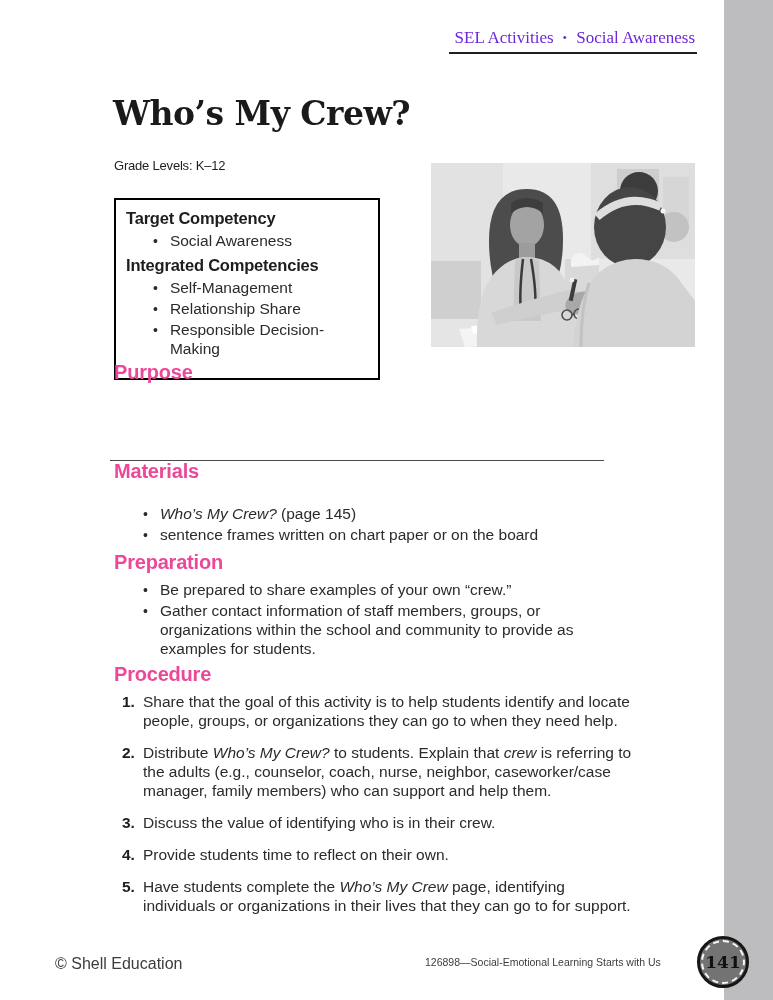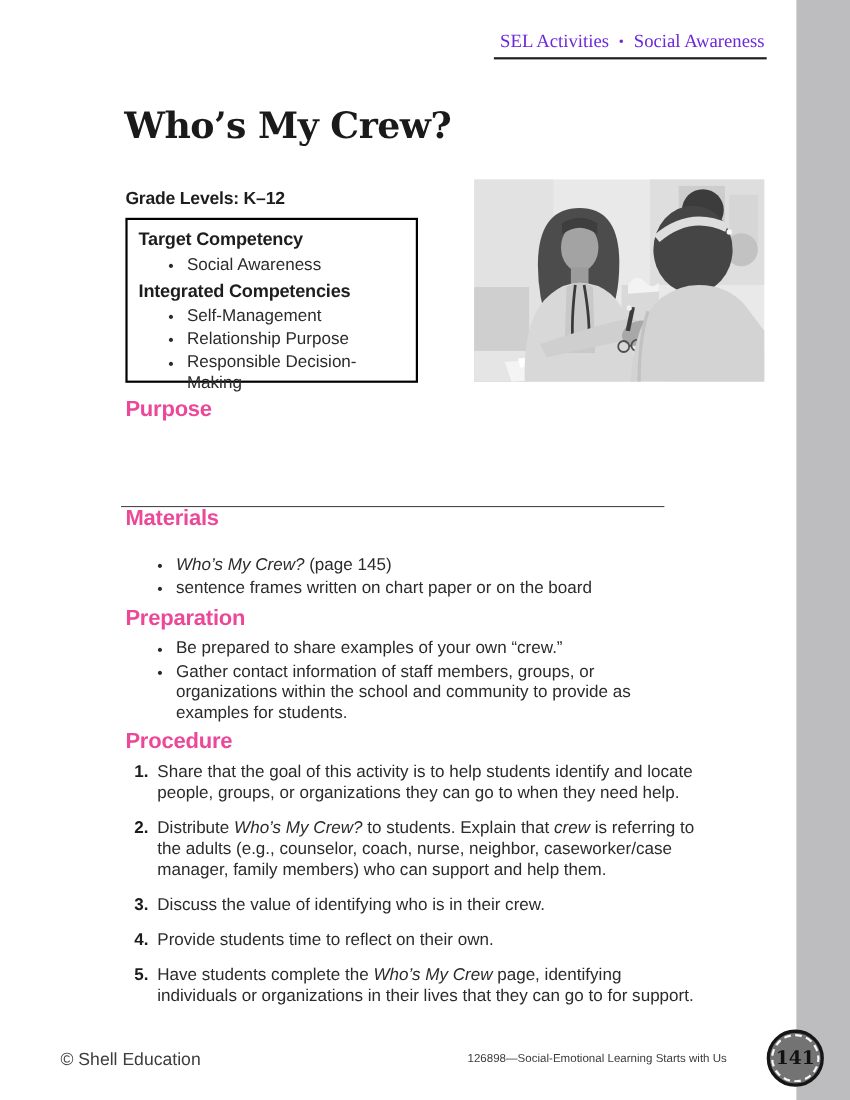--- a/index.html
+++ b/index.html
@@ -17,27 +17,27 @@
   }
   .running-head .sep{display:inline-block;margin:0 9px;font-size:13px;vertical-align:1px;}
 
   
   .title{
     position:absolute;left:113px;top:94px;
     font-family:"DejaVu Serif","Liberation Serif",serif;font-weight:bold;
     font-size:33px;letter-spacing:-0.5px;color:#1a1a1a;white-space:nowrap;
   }
   .grade{
-    position:absolute;left:114px;top:172px;
-    font-size:16px;font-weight:bold;color:#1d1d1d;letter-spacing:-0.2px;
+    position:absolute;left:114px;top:158px;
+    font-size:13px;font-weight:normal;color:#1d1d1d;letter-spacing:-0.2px;
   }
 
   
   .comp-box{
-    position:absolute;left:114px;top:198px;width:266px;height:150px;box-sizing:border-box;
+    position:absolute;left:114px;top:198px;width:266px;height:182px;box-sizing:border-box;
     border:2px solid #000;padding:7px 8px 8px 10px;
   }
   .comp-heading{font-size:16.5px;font-weight:bold;color:#1d1d1d;margin:2px 0 3px 0;letter-spacing:-0.2px;}
   .comp-list{margin:0 0 4px 0;}
   .b-item{display:flex;align-items:flex-start;font-size:15px;line-height:21px;color:#2b2b2b;}
   .comp-list .b-item{padding-left:27px;}
   .bullet-glyph{flex:none;margin-right:12px;font-size:14px;line-height:21px;}
 
   
   .photo{position:absolute;left:431px;top:163px;width:264px;height:184px;}
@@ -99,21 +99,21 @@
         </div>
       </div>
     <div class="comp-heading">Integrated Competencies</div>
     <div class="comp-list" id="integrated-list">
         <div class="b-item">
           <span class="bullet-glyph">•</span>
           <span class="txt body-text">Self-Management</span>
         </div>
         <div class="b-item">
           <span class="bullet-glyph">•</span>
-          <span class="txt body-text">Relationship Purpose</span>
+          <span class="txt body-text">Relationship Share</span>
         </div>
         <div class="b-item">
           <span class="bullet-glyph">•</span>
           <span class="txt body-text">Responsible Decision-Making</span>
         </div>
       </div>
   </div>
 
   <div class="photo" role="img" aria-label="Grayscale photo of two women in conversation at a table; a counselor with long hair and a lanyard gestures with a pen while talking to a woman with a headband and hair bun seen from behind">
     <svg viewBox="0 0 264 184" preserveAspectRatio="none">

